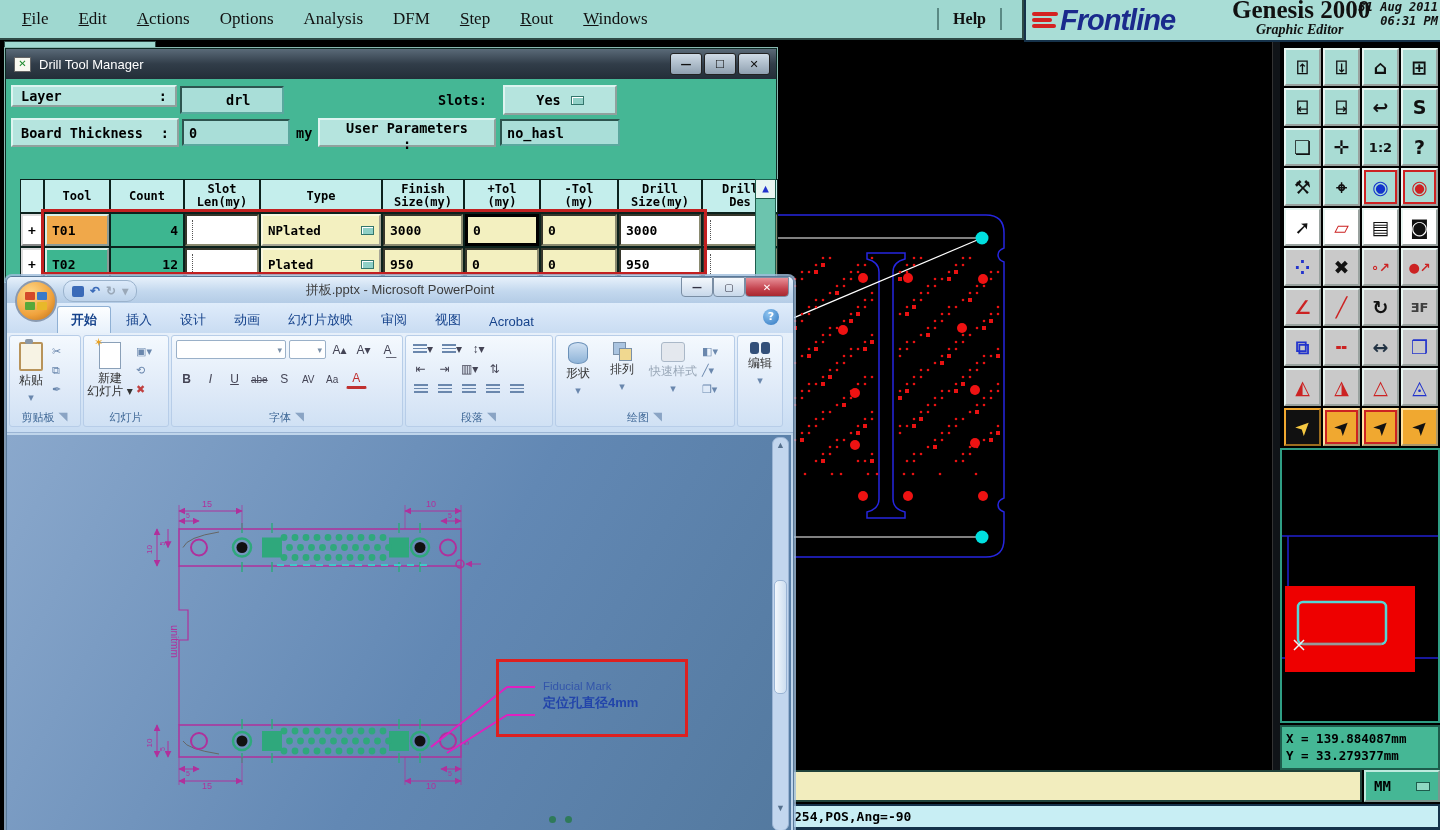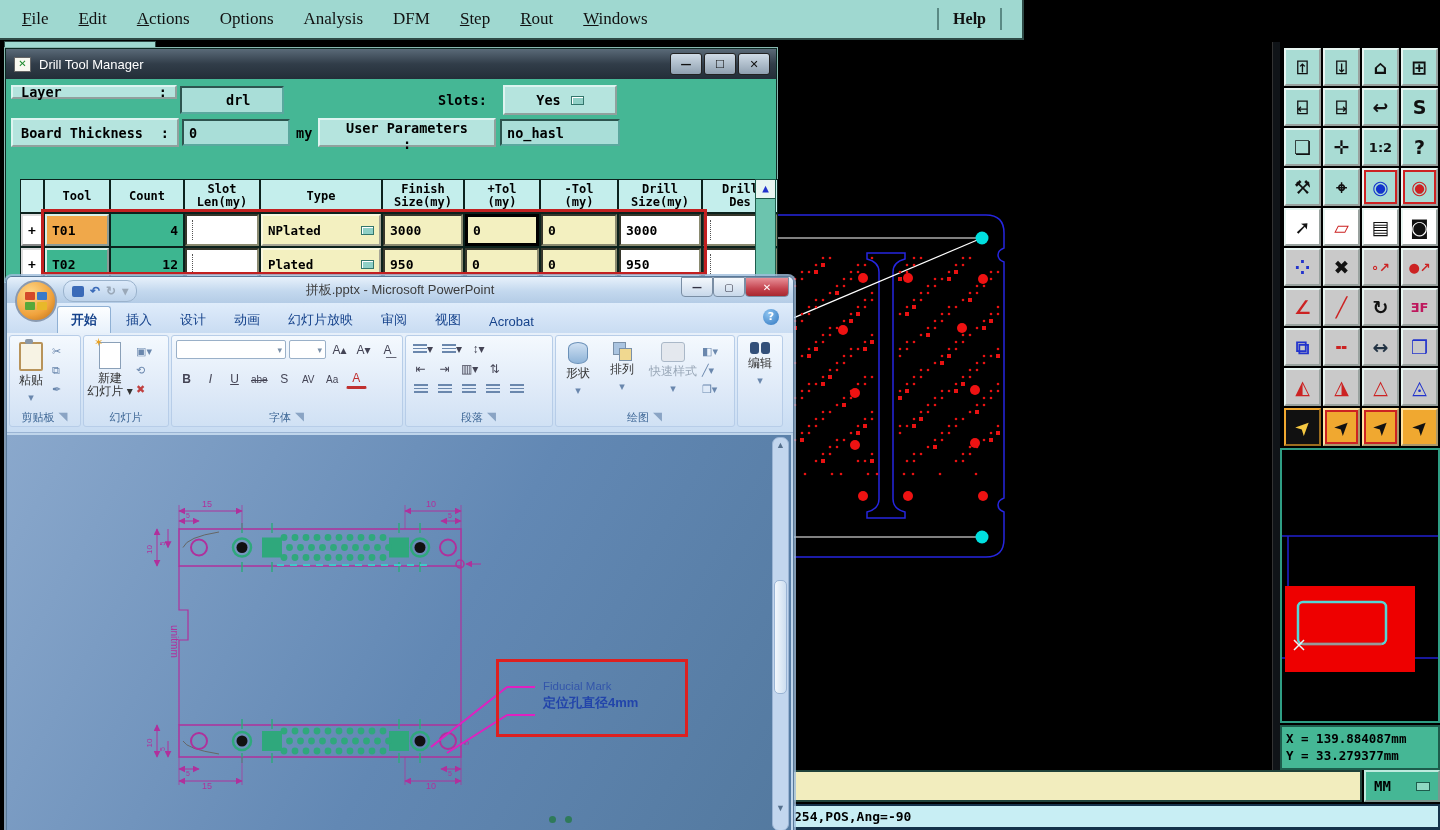--- a/index.html
+++ b/index.html
@@ -208,20 +208,31 @@
     <span class="menu-item u">Actions</span>
     <span class="menu-item">Options</span>
     <span class="menu-item">Analysis</span>
     <span class="menu-item">DFM</span>
     <span class="menu-item u">Step</span>
     <span class="menu-item u">Rout</span>
     <span class="menu-item u">Windows</span>
     <span class="menu-help">Help</span>
   </div>
 
+  <div class="abs brand">
+    <span class="streaks">
+        <div></div>
+        <div></div>
+        <div></div>
+      </span>
+    <span class="brand-logo">Frontline</span>
+    <span class="brand-prod">Genesis 2000</span>
+    <span class="brand-date"><span>31 Aug 2011</span><br><span>06:31 PM</span></span>
+    <span class="brand-tag">Graphic Editor</span>
+  </div>
 
   <div class="abs behind-strip"></div>
 
   <div class="abs canvas">
     <svg id="canvas-svg" width="500" height="728" viewBox="0 0 500 728">
         <path d="M-10,173 H211 Q229,173 229,191 V206 C221,209 221,217 229,220 V456 C221,459 221,467 229,470 V497 Q229,515 211,515 H-10" fill="none" stroke="#2626e0" stroke-width="1.5"></path>
         <path d="M92,211 H130 V217 C122,219 118,224 118,230 V457 C118,463 122,468 130,470 V476 H92 V470 C100,468 104,463 104,457 V230 C104,224 100,219 92,217 Z" fill="none" stroke="#2626e0" stroke-width="1.5"></path>
         <line x1="-10" y1="196" x2="207" y2="196" stroke="#fff" stroke-width="1.2"></line>
         <line x1="-10" y1="288" x2="207" y2="196" stroke="#fff" stroke-width="1.2"></line>
         <line x1="-10" y1="495" x2="207" y2="495" stroke="#fff" stroke-width="1.2"></line>
@@ -578,21 +589,21 @@
         <div class="tb-btn tb-g">
           <span style="color: rgb(204, 34, 34);">∠</span>
         </div>
         <div class="tb-btn tb-g">
           <span style="color: rgb(204, 34, 34);">╱</span>
         </div>
         <div class="tb-btn tb-g">
           <span style="color: rgb(17, 17, 17);">↻</span>
         </div>
         <div class="tb-btn tb-g">
-          <span class="tb-small" style="color: #be185d;">ƎF</span>
+          <span class="tb-small" style="color: #404040;">ƎF</span>
         </div>
         <div class="tb-btn tb-g">
           <span style="color: rgb(34, 51, 204);">⧉</span>
         </div>
         <div class="tb-btn tb-g">
           <span style="color: rgb(204, 34, 34);">╍</span>
         </div>
         <div class="tb-btn tb-g">
           <span style="color: rgb(34, 51, 68);">↔</span>
         </div>
@@ -656,21 +667,21 @@
     <div class="dtm-title">
       <span class="dtm-ico"><span class="x">✕</span></span>
       <span>Drill Tool Manager</span>
       <span class="win-btns">
         <span class="wb">—</span>
         <span class="wb">☐</span>
         <span class="wb">✕</span>
       </span>
     </div>
     <div class="dtm-body">
-      <div class="abs dtm-label" style="left:5px;top:6px;width:166px;height:14px;gap:32px;">
+      <div class="abs dtm-label" style="left:5px;top:6px;width:166px;height:22px;gap:32px;">
         <span>Layer</span>
           <span>:</span>
       </div>
       <div class="abs dtm-input" style="left:174px;top:7px;width:104px;height:28px;padding-left:44px;">
         <span>drl</span>
       </div>
       <div class="abs dtm-plain" style="left:432px;top:7px;height:28px;">
         <span>Slots:</span>
       </div>
       <div class="abs dtm-dd" style="left:497px;top:6px;width:114px;height:30px;">

